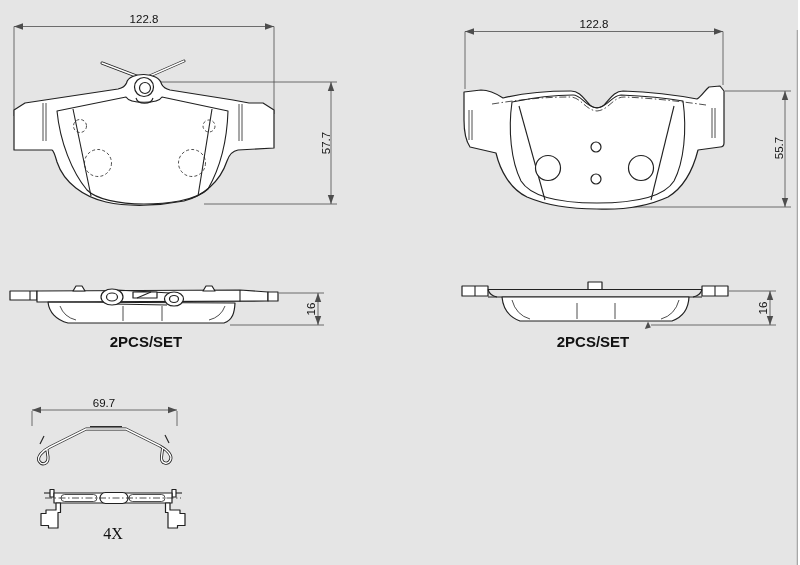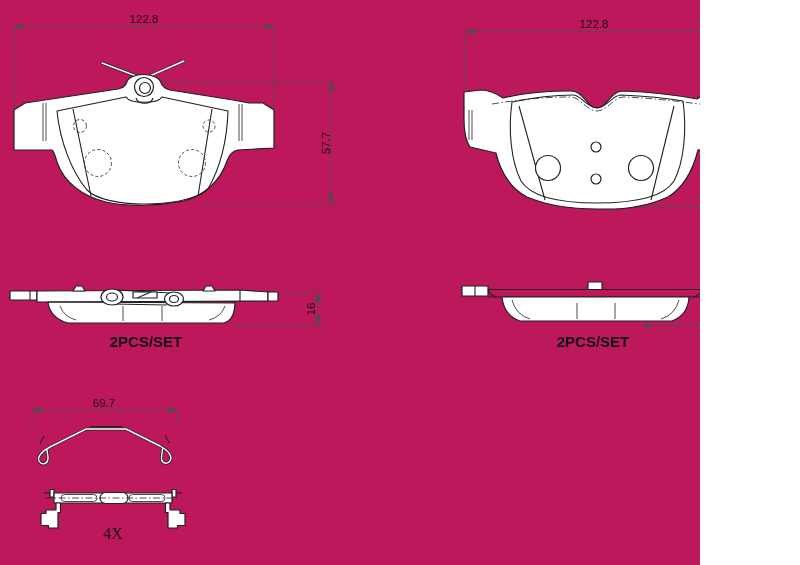--- a/index.html
+++ b/index.html
@@ -1,16 +1,16 @@
 <!DOCTYPE html>
 <html><head>
 <meta charset="utf-8">
 <style>
   html,body{margin:0;padding:0;background:#ffffff;}
-  .canvas{position:relative;width:700px;height:565px;background:#be185d;overflow:hidden;
+  .canvas{position:relative;width:798px;height:565px;background:#e5e5e5;overflow:hidden;
           font-family:"Liberation Sans",sans-serif;}
   svg{display:block;}
   .ol   {fill:#ffffff;stroke:#212121;stroke-width:1.2;stroke-linejoin:round;}
   .ln   {fill:none;stroke:#212121;stroke-width:1.1;stroke-linejoin:round;}
   .thin {fill:none;stroke:#212121;stroke-width:0.8;}
   .dim  {fill:none;stroke:#4d4d4d;stroke-width:0.8;}
   .dash    {stroke-dasharray:3,2.2;}
   .dashdot {stroke-dasharray:7,2.5,1.5,2.5;}
   .wireO{fill:none;stroke:#212121;stroke-width:3;stroke-linecap:round;stroke-linejoin:round;}
   .wireI{fill:none;stroke:#ffffff;stroke-width:1.4;stroke-linecap:round;stroke-linejoin:round;}

